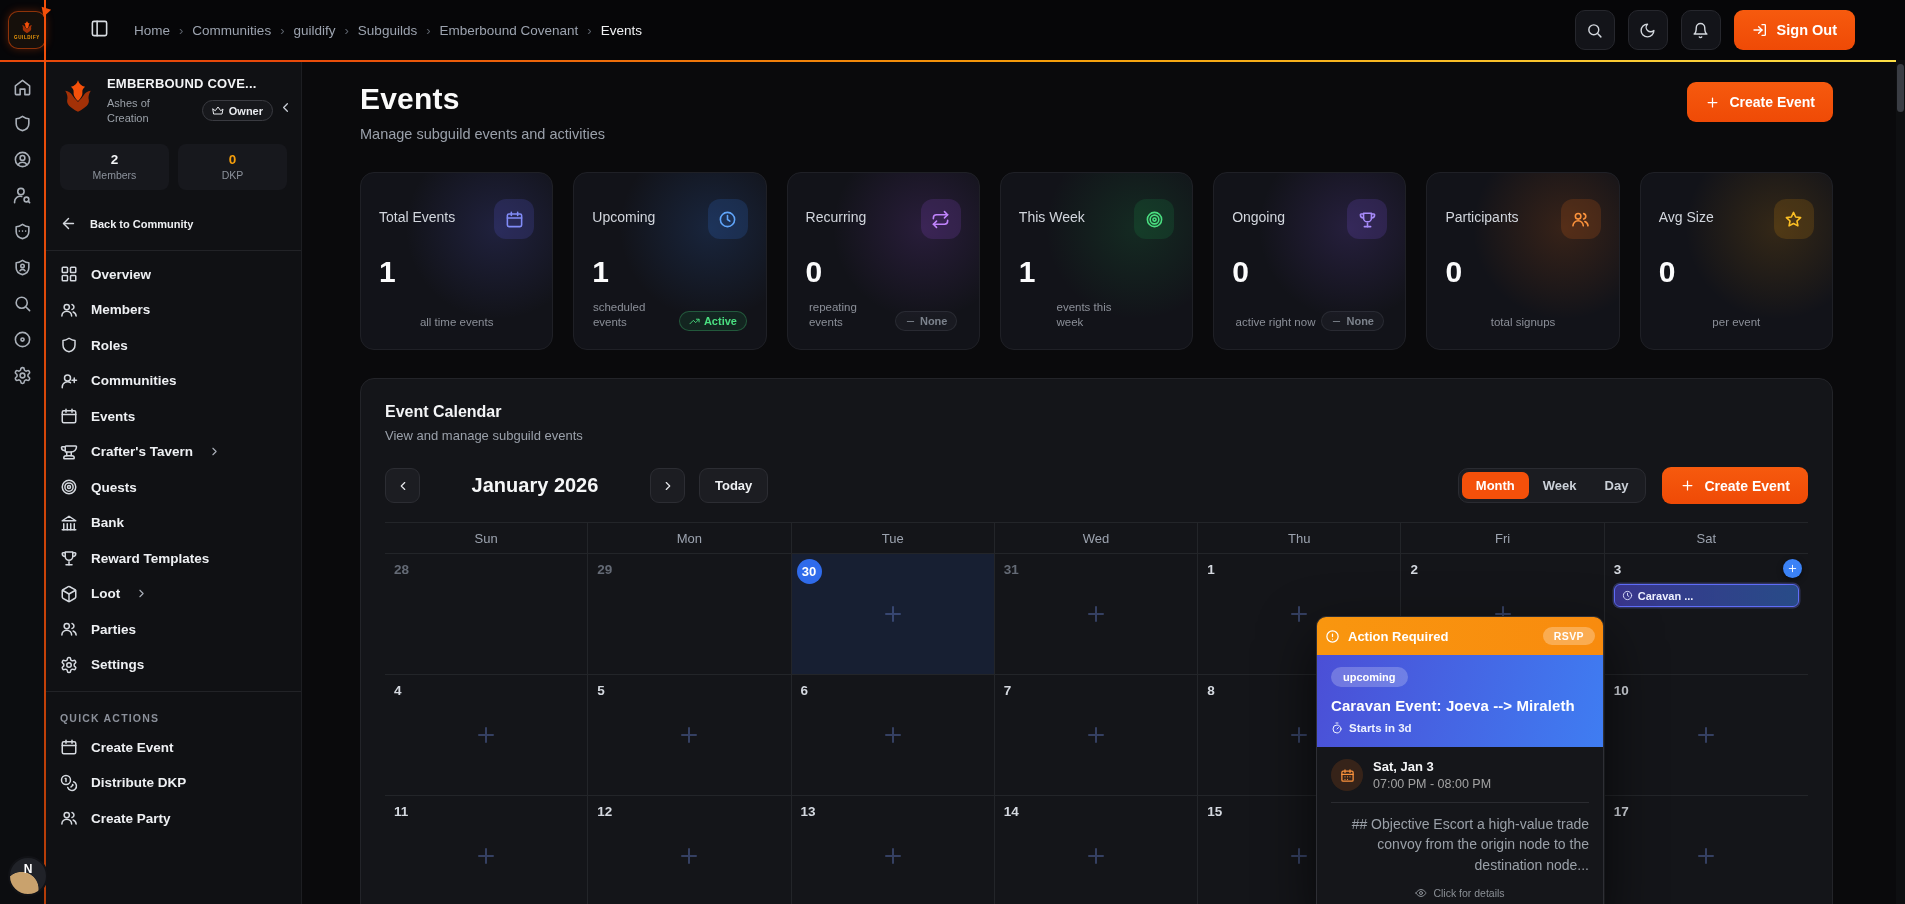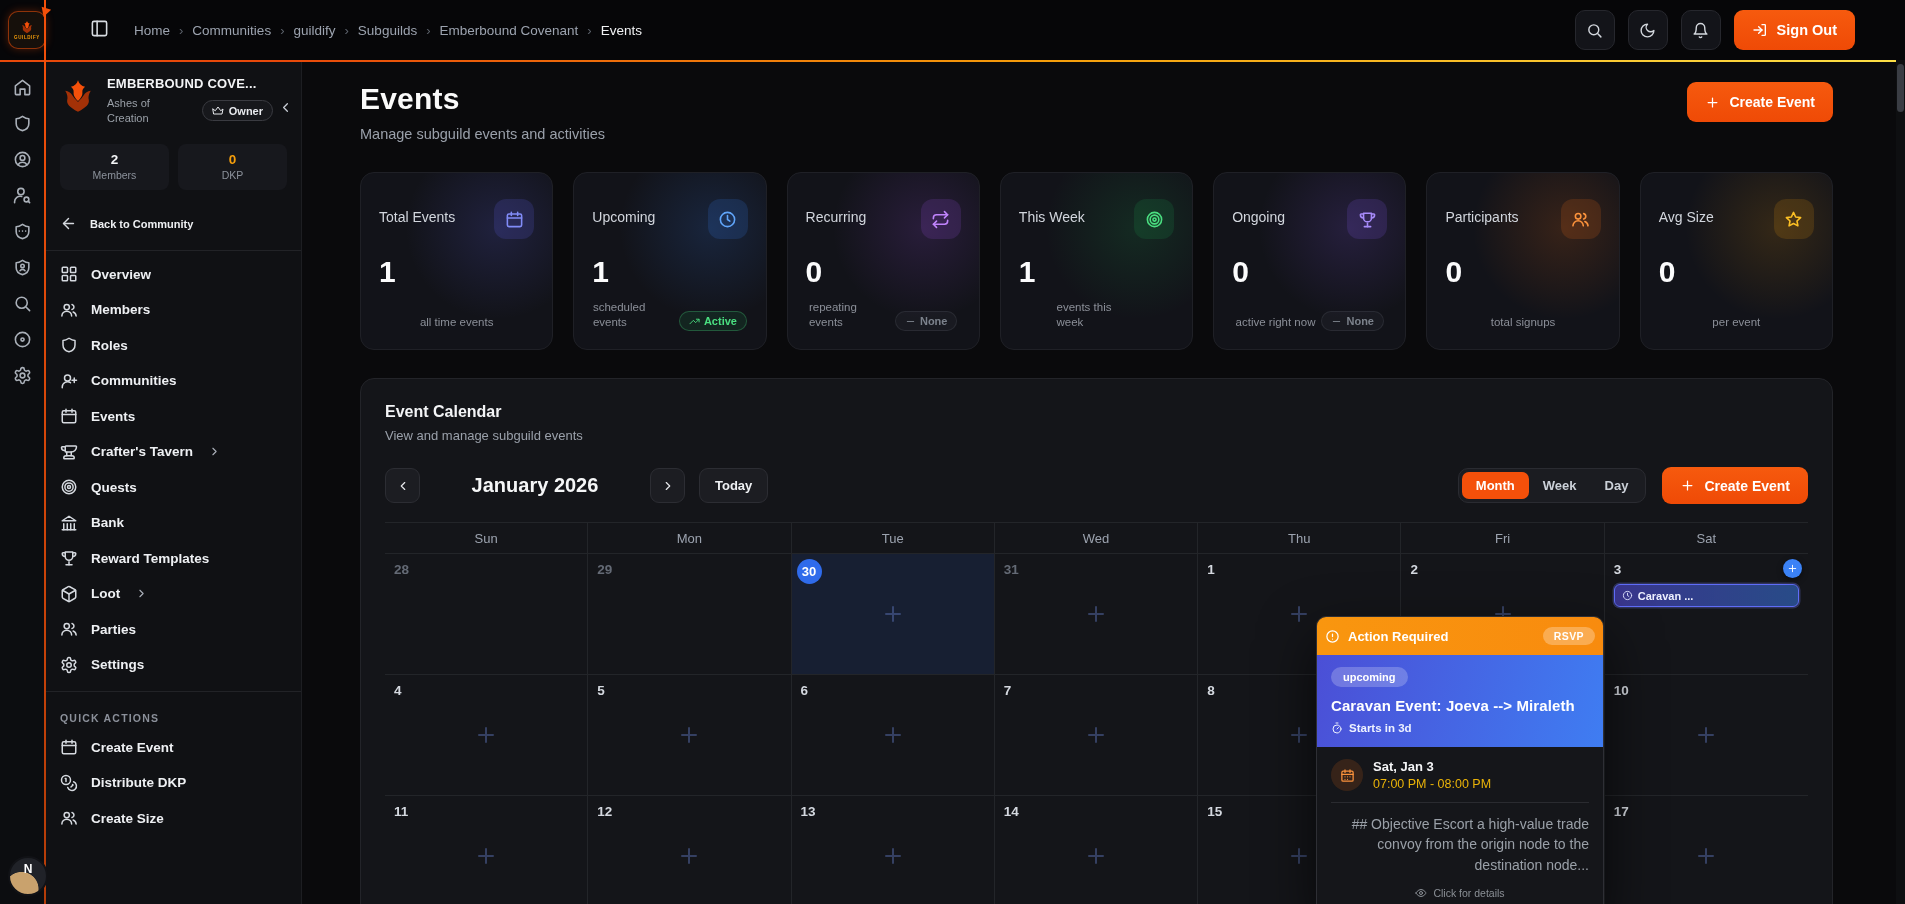--- a/index.html
+++ b/index.html
@@ -163,21 +163,21 @@
     font-size:11px; font-weight:700; color:#fff; }
   .popup-title { margin-top:10px; font-size:15px; font-weight:800; color:#fff; letter-spacing:.1px; }
   .popup-starts { margin-top:8px; display:flex; align-items:center; gap:6px; font-size:11.5px; font-weight:600; color:#eef2ff; }
   .popup-starts .ic { width:12px; height:12px; }
   .popup-body { padding:12px 14px 10px 14px; }
   .popup-when { display:flex; align-items:center; gap:10px; }
   .when-icon { width:32px; height:32px; border-radius:50%; background:rgba(249,115,22,.15); color:#fb923c;
     display:flex; align-items:center; justify-content:center; }
   .when-icon .ic { width:15px; height:15px; }
   .when-date { font-size:13px; font-weight:800; color:#f3f4f6; }
-  .when-time { margin-top:3px; font-size:12.5px; color:#eab308; }
+  .when-time { margin-top:3px; font-size:12.5px; color:#a3a3a3; }
   .popup-div { height:1px; background:#2a2b30; margin:11px 0; }
   .popup-desc { font-size:14px; color:#9aa0a8; line-height:1.45;text-align:right; }
   .popup-footer { margin:12px 0 4px 0; display:flex; align-items:center; justify-content:center; gap:6px; font-size:10.5px; color:#8b9096; }
   .popup-footer .ic { width:12px; height:12px; }
 
   
   .scrollbar { position:absolute; right:0; top:60px; bottom:0; width:9px; background:#0e0f11; z-index:45; }
   .scroll-thumb { position:absolute; top:4px; left:1px; width:7px; height:48px; border-radius:4px; background:#3a3d44; }
 </style>
 </head>
@@ -547,21 +547,21 @@
         </div>
         <div class="side-item">
           <span class="ic ">
             <svg viewBox="0 0 24 24" fill="none" stroke="currentColor" stroke-width="2" stroke-linecap="round" stroke-linejoin="round">
               <circle cx="9" cy="8" r="3.5"></circle>
               <path d="M2.5 20a6.5 6.5 0 0 1 13 0"></path>
               <path d="M16 4.6a3.5 3.5 0 0 1 0 6.8"></path>
               <path d="M17.5 14.6a6.5 6.5 0 0 1 4 5.4"></path>
             </svg>
           </span>
-          <span class="side-label">Create Size</span>
+          <span class="side-label">Create Party</span>
         </div>
       </div>
   </aside>
 
   <main class="main">
     <div class="page-head">
       <div>
         <h1 class="page-title">Events</h1>
         <div class="page-sub">Manage subguild events and activities</div>
       </div>

